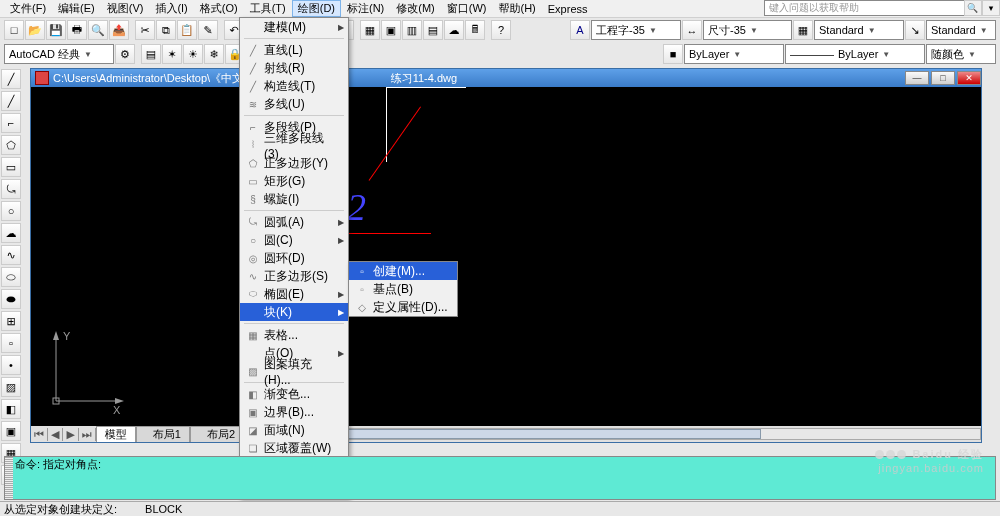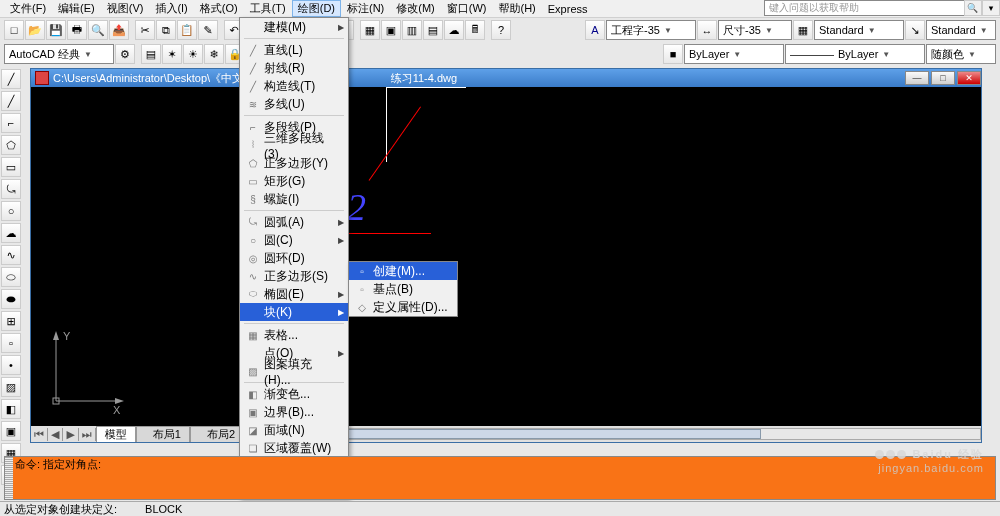--- a/index.html
+++ b/index.html
@@ -39,21 +39,21 @@
 .ucs line { stroke: #999; stroke-width: 1; }
 .ucs text { fill: #999; font-size: 11px; }
 
 .doc-tabs { position: absolute; left: 0; bottom: 0; right: 0; height: 16px; background: #e0e0e0; display: flex; align-items: center; font-size: 10px; }
 .doc-tabs .nav { padding: 0 3px; color: #555; border-right: 1px solid #999; }
 .doc-tabs .tab { padding: 0 8px; background: #fff; border: 1px solid #999; border-bottom: none; }
 .doc-tabs .tab.inactive { background: #d8d8d8; padding-left: 16px; }
 .doc-tabs .scroll-h { flex: 1; background: #e8e8e8; border: 1px solid #aaa; margin-left: 6px; height: 12px; position: relative; }
 .doc-tabs .scroll-h .thumb { position:absolute; left:0; width: 70%; height:100%; background: #cdd8e8; border: 1px solid #89a; }
 
-.cmdline-area { position: absolute; left: 4px; right: 4px; bottom: 16px; height: 44px; border: 1px solid #888; background: #f97316; }
+.cmdline-area { position: absolute; left: 4px; right: 4px; bottom: 16px; height: 44px; border: 1px solid #888; background: #5eead4; }
 .cmdline-area .grip { width: 8px; height: 100%; background: repeating-linear-gradient(#aaa, #aaa 1px, #eee 1px, #eee 2px); float: left; }
 .cmdline-area .lines { padding-left: 10px; }
 .cmdline-area .line { height: 14px; font-size: 11px; }
 .cmdline-area .sep { border-top: 1px solid #ccc; }
 
 .statusbar { position: absolute; left: 0; right: 0; bottom: 0; height: 15px; background: #e8e8e8; border-top: 1px solid #aaa; display: flex; align-items: center; font-size: 10px; padding-left: 4px; gap: 28px; }
 
 .dropdown { position: absolute; left: 239px; top: 17px; width: 110px; background: #f0f0f0; border: 1px solid #888; box-shadow: 2px 2px 4px rgba(0,0,0,0.3); }
 .dropdown .item { display: flex; align-items: center; height: 18px; padding-left: 4px; }
 .dropdown .item .ico { width: 18px; height: 14px; display:flex; align-items:center; justify-content:center; font-size:10px; color:#777;}
@@ -125,21 +125,21 @@
   <span class="tb-btn">🖩</span>
   <span class="tb-sep"></span>
   <span class="tb-btn">?</span>
   <div style="flex:1"></div>
   <span class="tb-btn" style="color:#008">A</span>
   <div class="tb-combo" style="width:90px">
         <span>工程字-35</span>
         <span class="dd">▼</span>
       </div>
   <span class="tb-btn">↔</span>
-  <div class="tb-combo" style="width:74px">
+  <div class="tb-combo" style="width:89px">
         <span>尺寸-35</span>
         <span class="dd">▼</span>
       </div>
   <span class="tb-btn">▦</span>
   <div class="tb-combo" style="width:90px">
         <span>Standard</span>
         <span class="dd">▼</span>
       </div>
   <span class="tb-btn">↘</span>
   <div class="tb-combo" style="width:70px">

